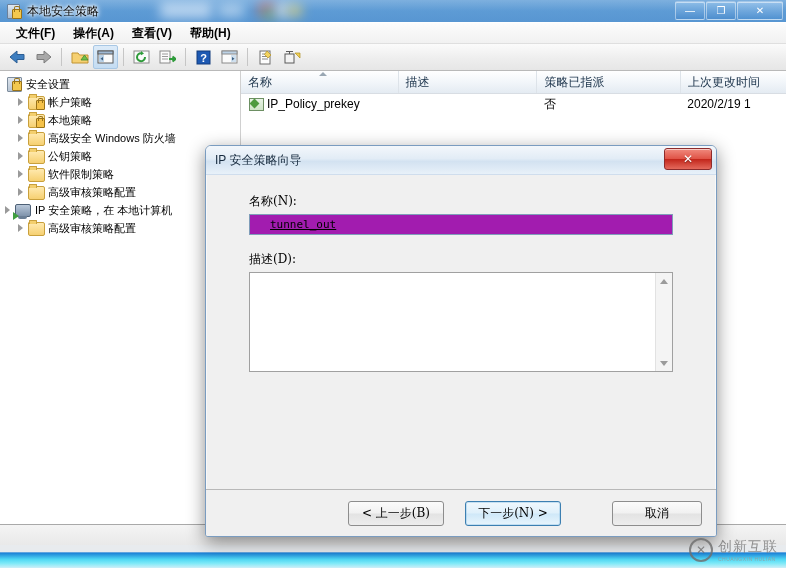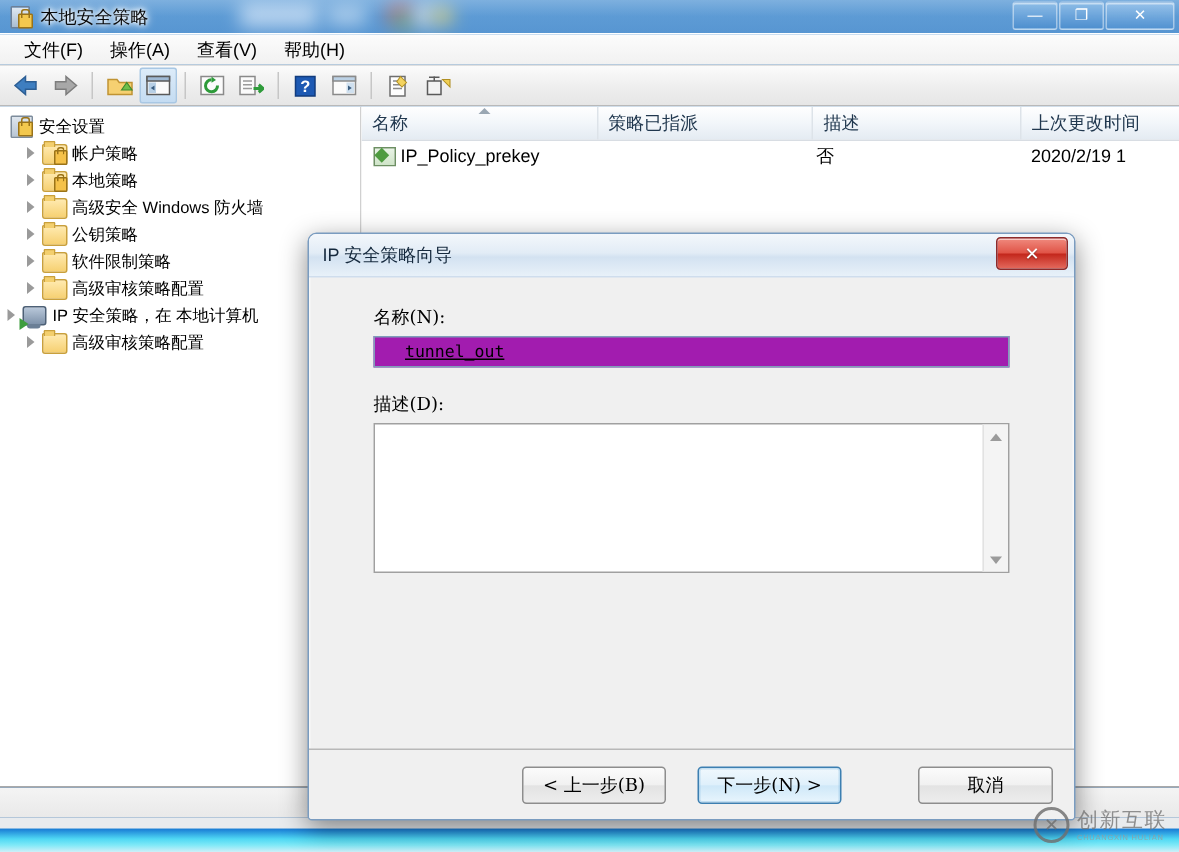--- a/index.html
+++ b/index.html
@@ -55,20 +55,21 @@
   }
   .wc-glyph { display: block; }
 
   
   .menubar {
     height: 20px; background: #f0f0f0;
     border-top: 1px solid #ffffff;
     border-bottom: 1px solid #dfdfdf;
     display: flex; align-items: center; padding-left: 8px;
     background: linear-gradient(180deg,#fcfcfc 0%, #f1f1f1 100%);
+    font-weight: bold;
   }
   .menu-item {
     font-size: 12px; color: #000; padding: 2px 10px 2px 8px;
     white-space: nowrap;
   }
 
   
   .toolbar {
     height: 26px;
     background: linear-gradient(180deg,#fbfbfb 0%, #eeeeee 55%, #e6e6e6 100%);
@@ -184,21 +185,21 @@
   }
 
   
   .bottom-strip {
     position:absolute; left:0; bottom:0; width:786px; height:23px;
     background: linear-gradient(180deg, #e8ebee 0%, #e8ebee 30%, #1b7fd6 34%, #4fd8f4 62%, #7fe9f7 80%, #cfeff8 100%);
   }
 
   
   .dialog {
-    position: absolute; left: 205px; top: 155px; width: 510px; height: 390px;
+    position: absolute; left: 205px; top: 145px; width: 510px; height: 390px;
     border: 1px solid #7a9cc0;
     border-radius: 6px 6px 3px 3px;
     background: #f0f0f0;
     box-shadow: 0 5px 18px rgba(0,0,0,.45), 0 0 0 1px rgba(255,255,255,.6) inset;
     display: flex; flex-direction: column;
     overflow: hidden;
   }
   .dlg-titlebar {
     height: 28px; position: relative;
     background: linear-gradient(180deg,#f3f7fb 0%, #e2ecf6 45%, #d3e2f1 55%, #e8f1f9 100%);
@@ -500,25 +501,25 @@
         <div class="t-label">高级审核策略配置</div>
       </div>
     </div>
 
     <div class="list-pane">
       <div class="lv-header">
         <div class="lv-col" style="width:160px;">
           <div class="sort-arrow"></div>
           <span>名称</span>
         </div>
+        <div class="lv-col" style="width:140px;">
+          <span>描述</span>
+        </div>
         <div class="lv-col" style="width:145px;">
           <span>策略已指派</span>
-        </div>
-        <div class="lv-col" style="width:140px;">
-          <span>描述</span>
         </div>
         <div class="lv-col" style="width:105px;border-right:none;">
           <span>上次更改时间</span>
         </div>
       </div>
 
       <div class="lv-row">
         <div class="lv-cell" style="width:160px;">
           <span class="polyico"></span>
           <span>IP_Policy_prekey</span>

